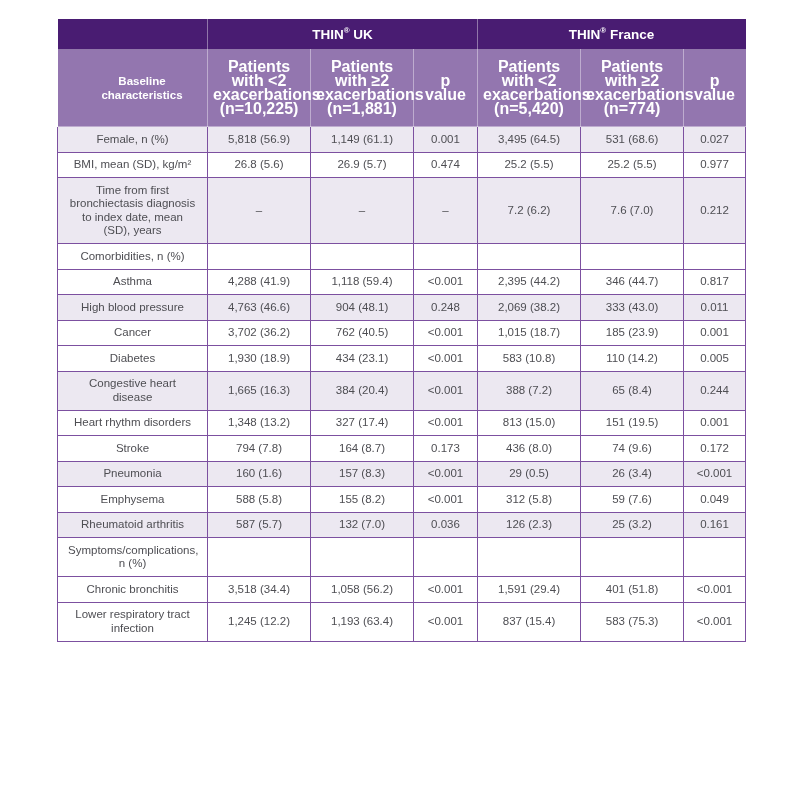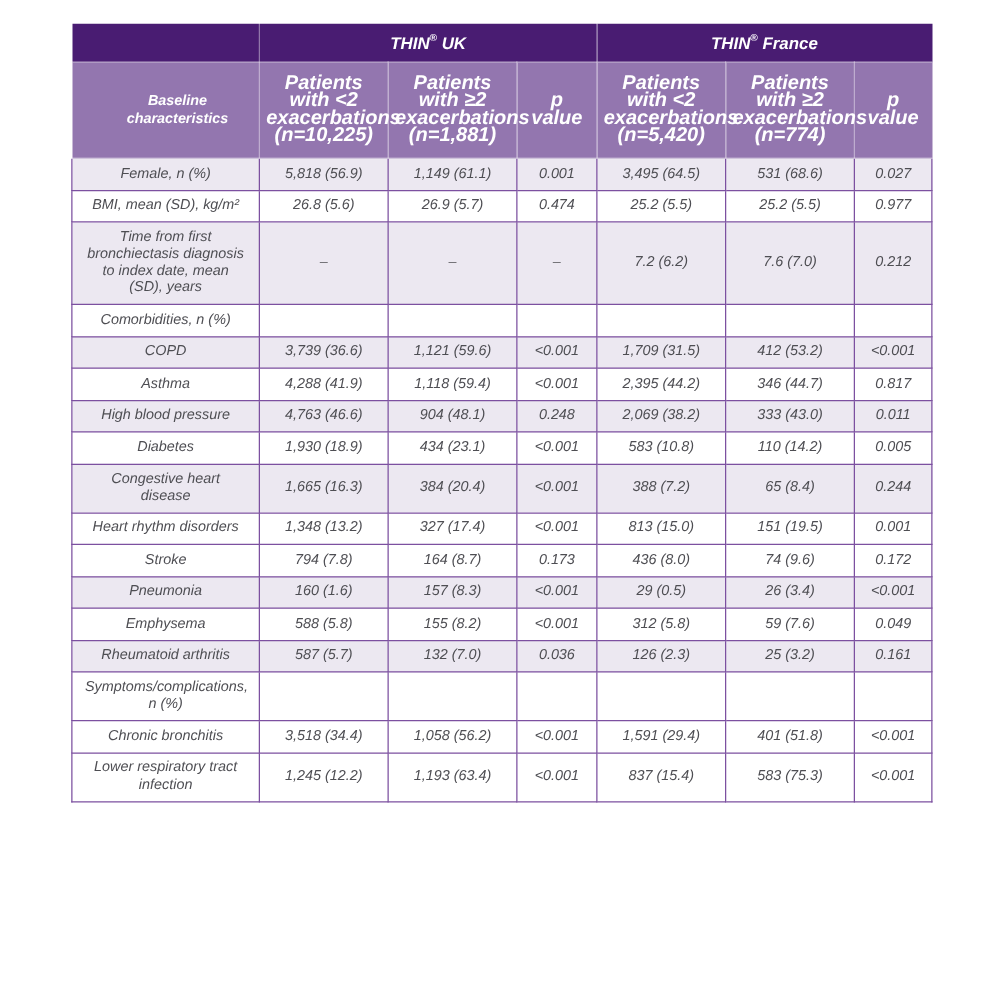--- a/index.html
+++ b/index.html
@@ -10,21 +10,21 @@
     --body-text: #4E4E53;
     --header-text: #FFFFFF;
   }
   * { box-sizing: border-box; }
   html, body { margin: 0; padding: 0; }
   body {
     width: 800px; height: 795px;
     background: #ffffff;
     font-family: "Liberation Sans", sans-serif;
   }
-  .page { position: relative; width: 800px; height: 697px; overflow: hidden; font-style: italic; }
+  .page { position: relative; width: 800px; height: 697px; overflow: hidden; }
 
   table.baseline-table {
     position: absolute; left: 57px; top: 18px;
     width: 688px;
     border-collapse: collapse;
     table-layout: fixed;
   }
 
   thead th {
     color: var(--header-text);
@@ -132,29 +132,20 @@
   <tr>
     <th>Comorbidities, n (%)</th>
     <td></td>
     <td></td>
     <td></td>
     <td></td>
     <td></td>
     <td></td>
   </tr>
 
-  <tr class="shaded">
-    <th>COPD</th>
-    <td>3,739 (36.6)</td>
-    <td>1,121 (59.6)</td>
-    <td>&lt;0.001</td>
-    <td>1,709 (31.5)</td>
-    <td>412 (53.2)</td>
-    <td>&lt;0.001</td>
-  </tr>
 
   <tr>
     <th>Asthma</th>
     <td>4,288 (41.9)</td>
     <td>1,118 (59.4)</td>
     <td>&lt;0.001</td>
     <td>2,395 (44.2)</td>
     <td>346 (44.7)</td>
     <td>0.817</td>
   </tr>
@@ -162,20 +153,29 @@
   <tr class="shaded">
     <th>High blood pressure</th>
     <td>4,763 (46.6)</td>
     <td>904 (48.1)</td>
     <td>0.248</td>
     <td>2,069 (38.2)</td>
     <td>333 (43.0)</td>
     <td>0.011</td>
   </tr>
 
+  <tr>
+    <th>Cancer</th>
+    <td>3,702 (36.2)</td>
+    <td>762 (40.5)</td>
+    <td>&lt;0.001</td>
+    <td>1,015 (18.7)</td>
+    <td>185 (23.9)</td>
+    <td>0.001</td>
+  </tr>
 
 
   <tr>
     <th>Diabetes</th>
     <td>1,930 (18.9)</td>
     <td>434 (23.1)</td>
     <td>&lt;0.001</td>
     <td>583 (10.8)</td>
     <td>110 (14.2)</td>
     <td>0.005</td>

